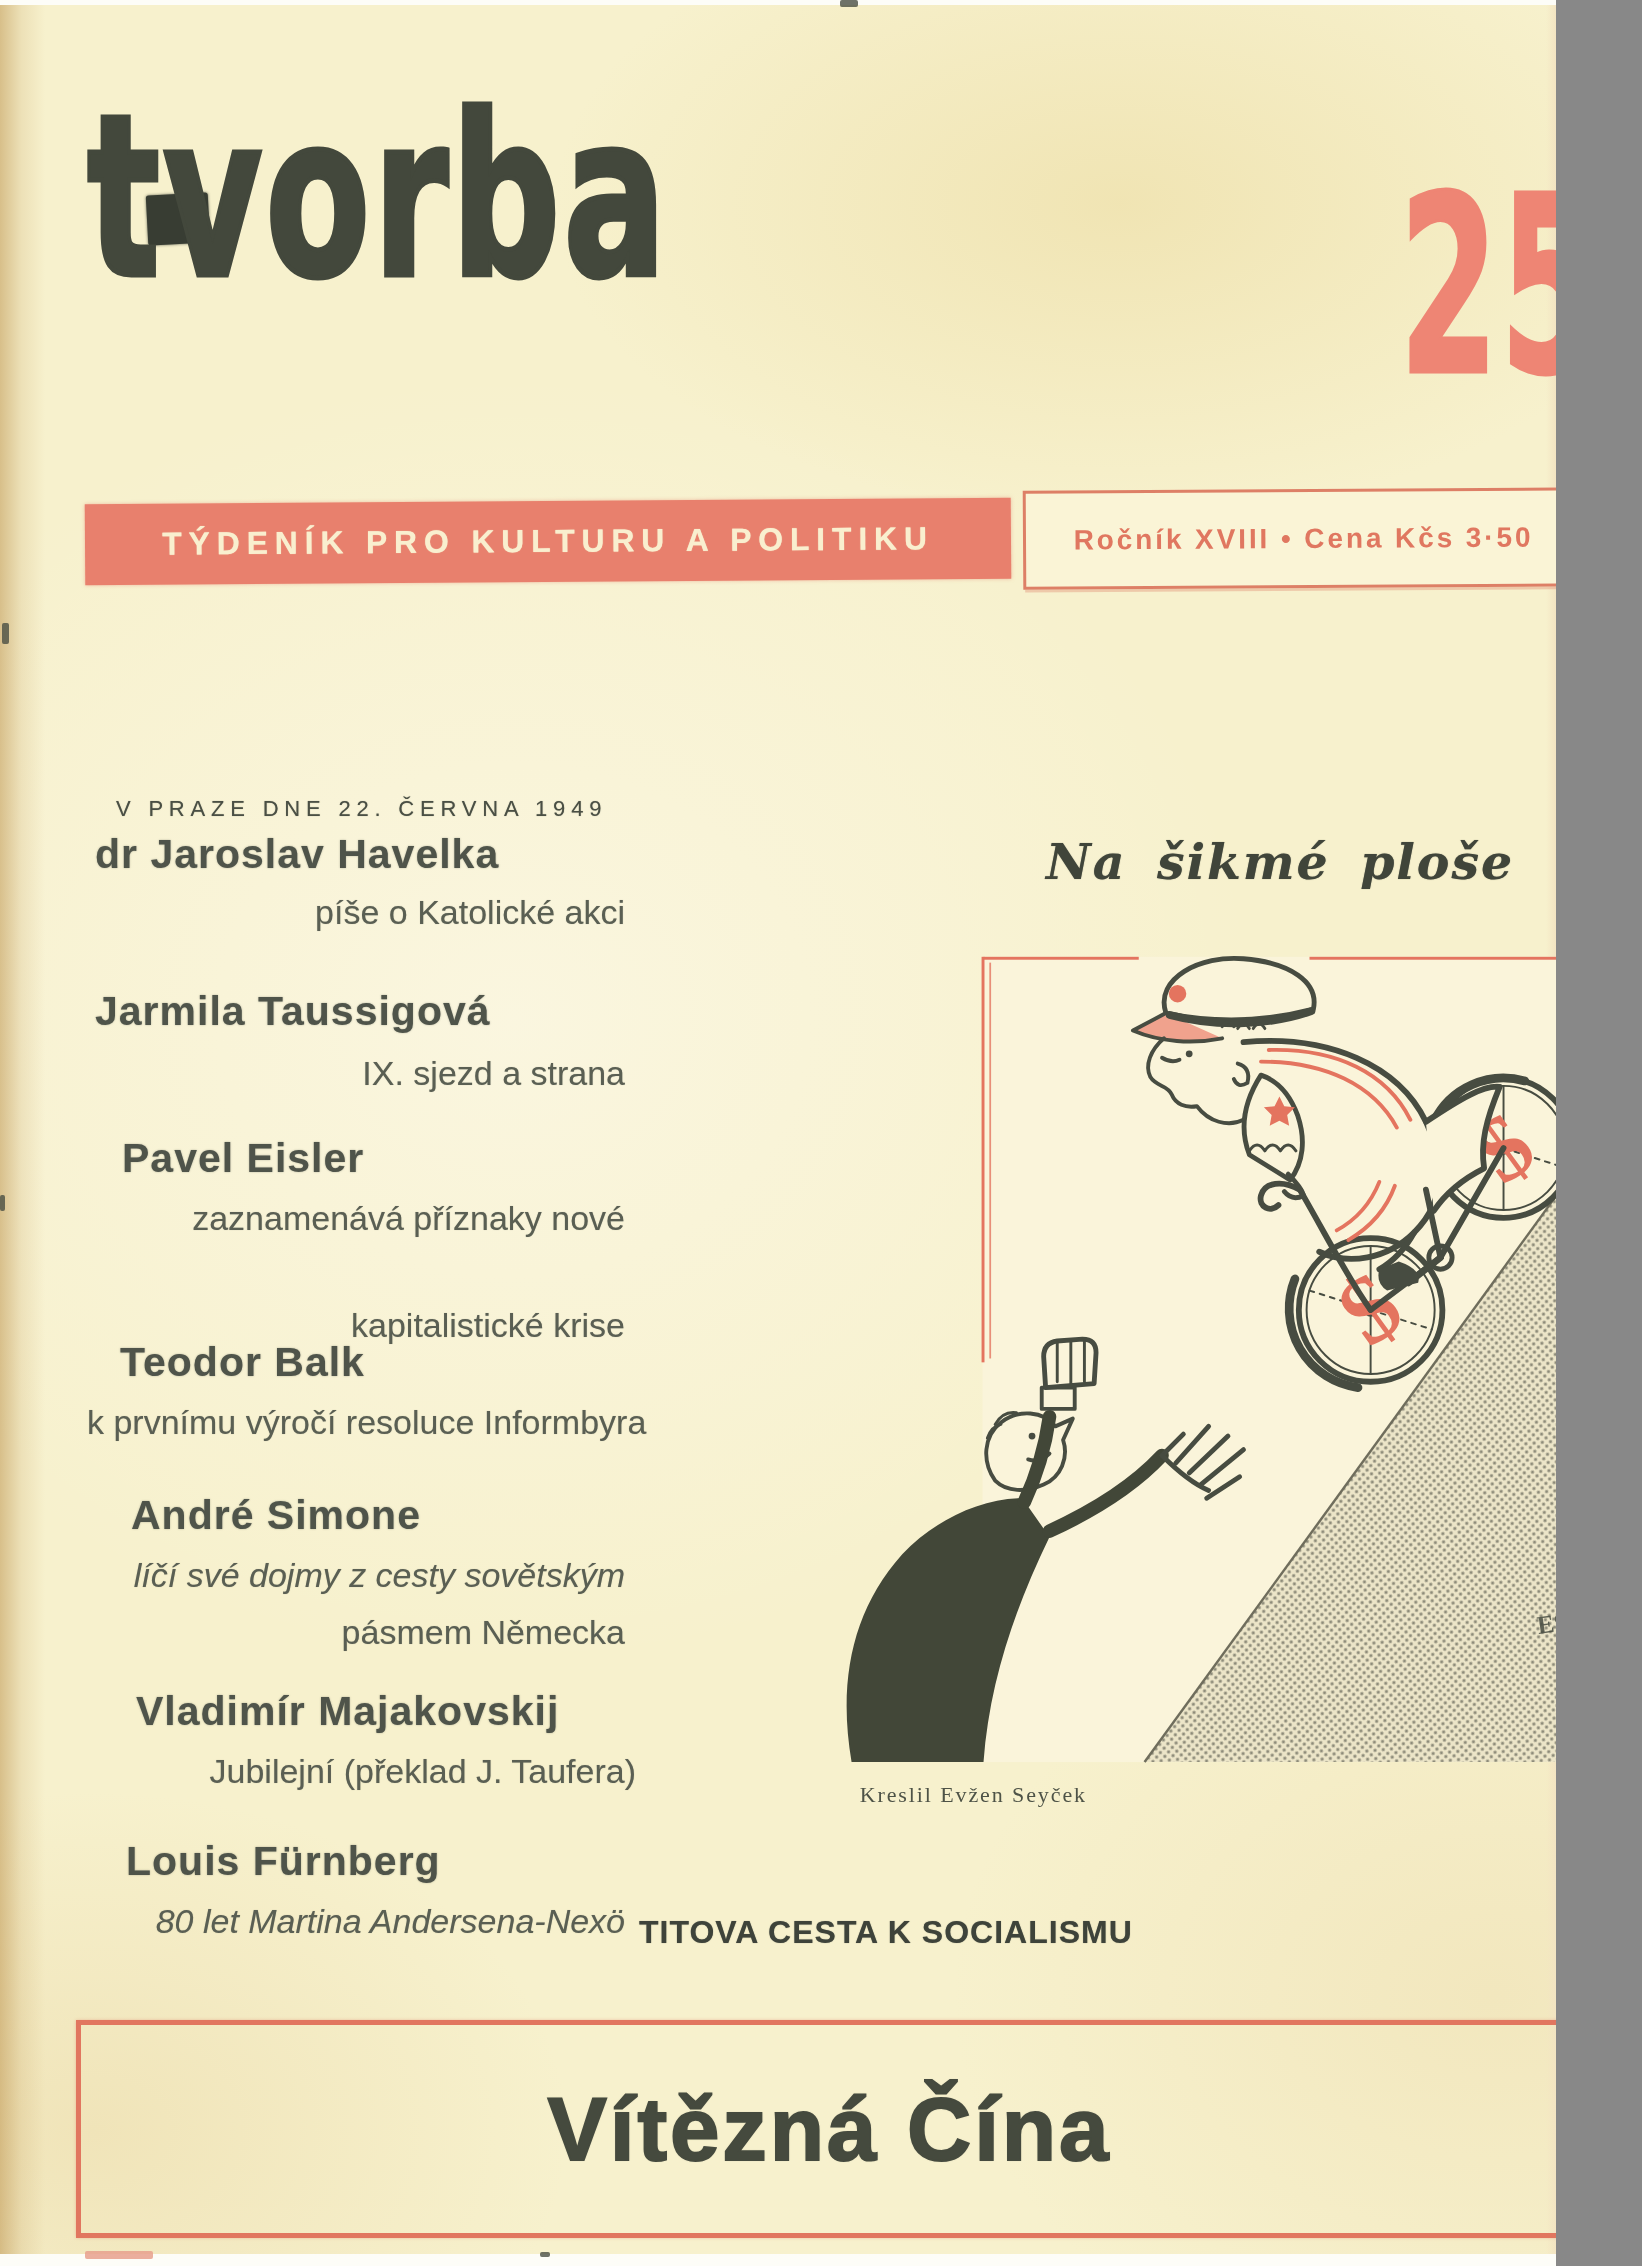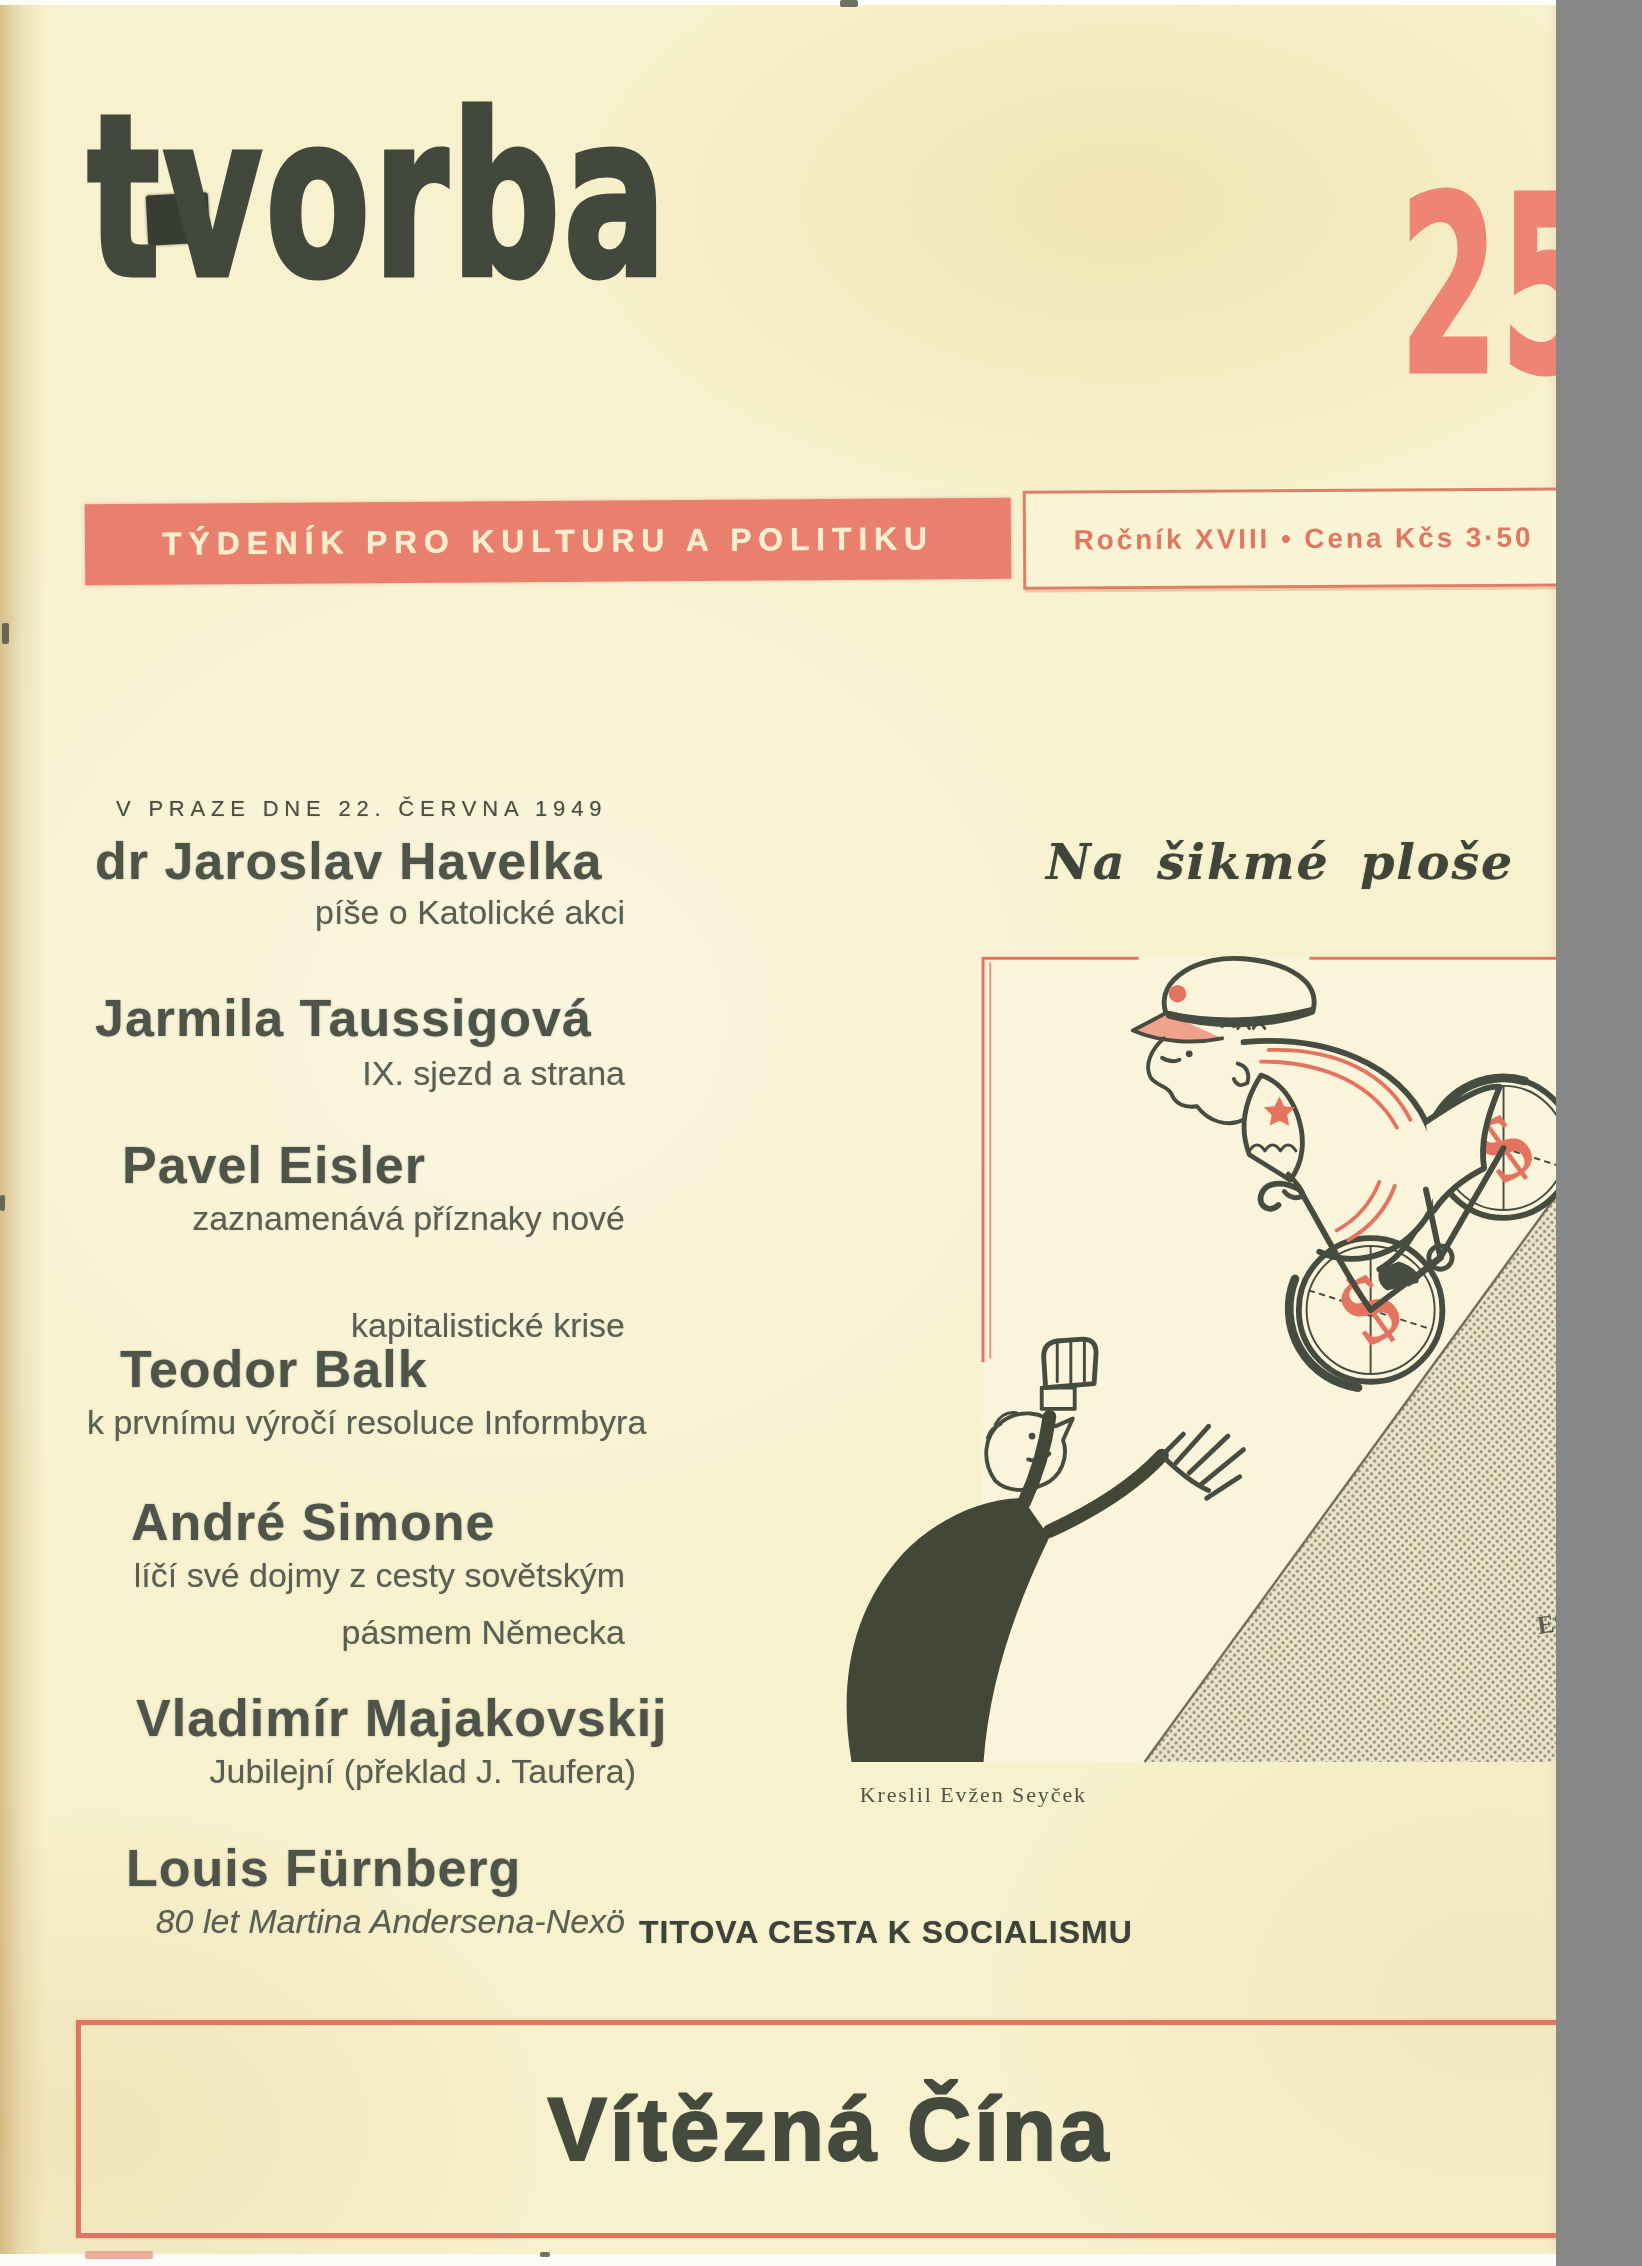--- a/index.html
+++ b/index.html
@@ -63,21 +63,21 @@
   }
   .volume-text{color:#e07760;font-weight:bold;font-size:28px;letter-spacing:2.9px;white-space:nowrap;}
   .dateline{
     position:absolute;left:116px;top:796px;
     font-size:22px;letter-spacing:5.8px;color:#4a4f44;white-space:nowrap;
     text-shadow:0 0 1px rgba(74,79,68,.5);
   }
 
   
   .toc-name{
-    position:absolute;font-weight:bold;font-size:52px;color:#4f544a;
+    position:absolute;font-weight:bold;font-size:41px;color:#4f544a;
     letter-spacing:1px;white-space:nowrap;
     text-shadow:0 0 1.9px rgba(79,84,74,.45);
   }
   .toc-desc{
     position:absolute;font-size:34px;color:#5a5f53;white-space:nowrap;
     text-shadow:0 0 1px rgba(90,95,83,.4);
   }
   .toc-desc.right{left:93px;width:532px;text-align:right;}
   .toc-desc.right-wide{left:93px;width:543px;text-align:right;}
 
@@ -149,21 +149,21 @@
     <div class="toc-desc right" style="top:1054px;">IX. sjezd a strana</div>
 
     <div class="toc-name" style="left:122px;top:1135px;">Pavel Eisler</div>
     <div class="toc-desc right" style="top:1199px;">zaznamenává příznaky nové</div>
     <div class="toc-desc right" style="top:1258px;margin-top:48px;">kapitalistické krise</div>
 
     <div class="toc-name" style="left:120px;top:1339px;">Teodor Balk</div>
     <div class="toc-desc" style="left:87px;top:1403px;">k prvnímu výročí resoluce Informbyra</div>
 
     <div class="toc-name" style="left:131px;top:1492px;">André Simone</div>
-    <div class="toc-desc right" style="top:1556px;">líčí své dojmy z cesty sovětským</div>
+    <div class="toc-desc right" style="top:1556px;font-style:italic;">líčí své dojmy z cesty sovětským</div>
     <div class="toc-desc right" style="top:1613px;">pásmem Německa</div>
 
     <div class="toc-name" style="left:136px;top:1688px;">Vladimír Majakovskij</div>
     <div class="toc-desc right-wide" style="top:1752px;">Jubilejní (překlad J. Taufera)</div>
 
     <div class="toc-name" style="left:126px;top:1838px;">Louis Fürnberg</div>
     <div class="toc-desc right" style="top:1902px;font-style:italic;">80 let Martina Andersena-Nexö</div>
   </div>
 
   <div class="cartoon-title">Na šikmé ploše</div>

